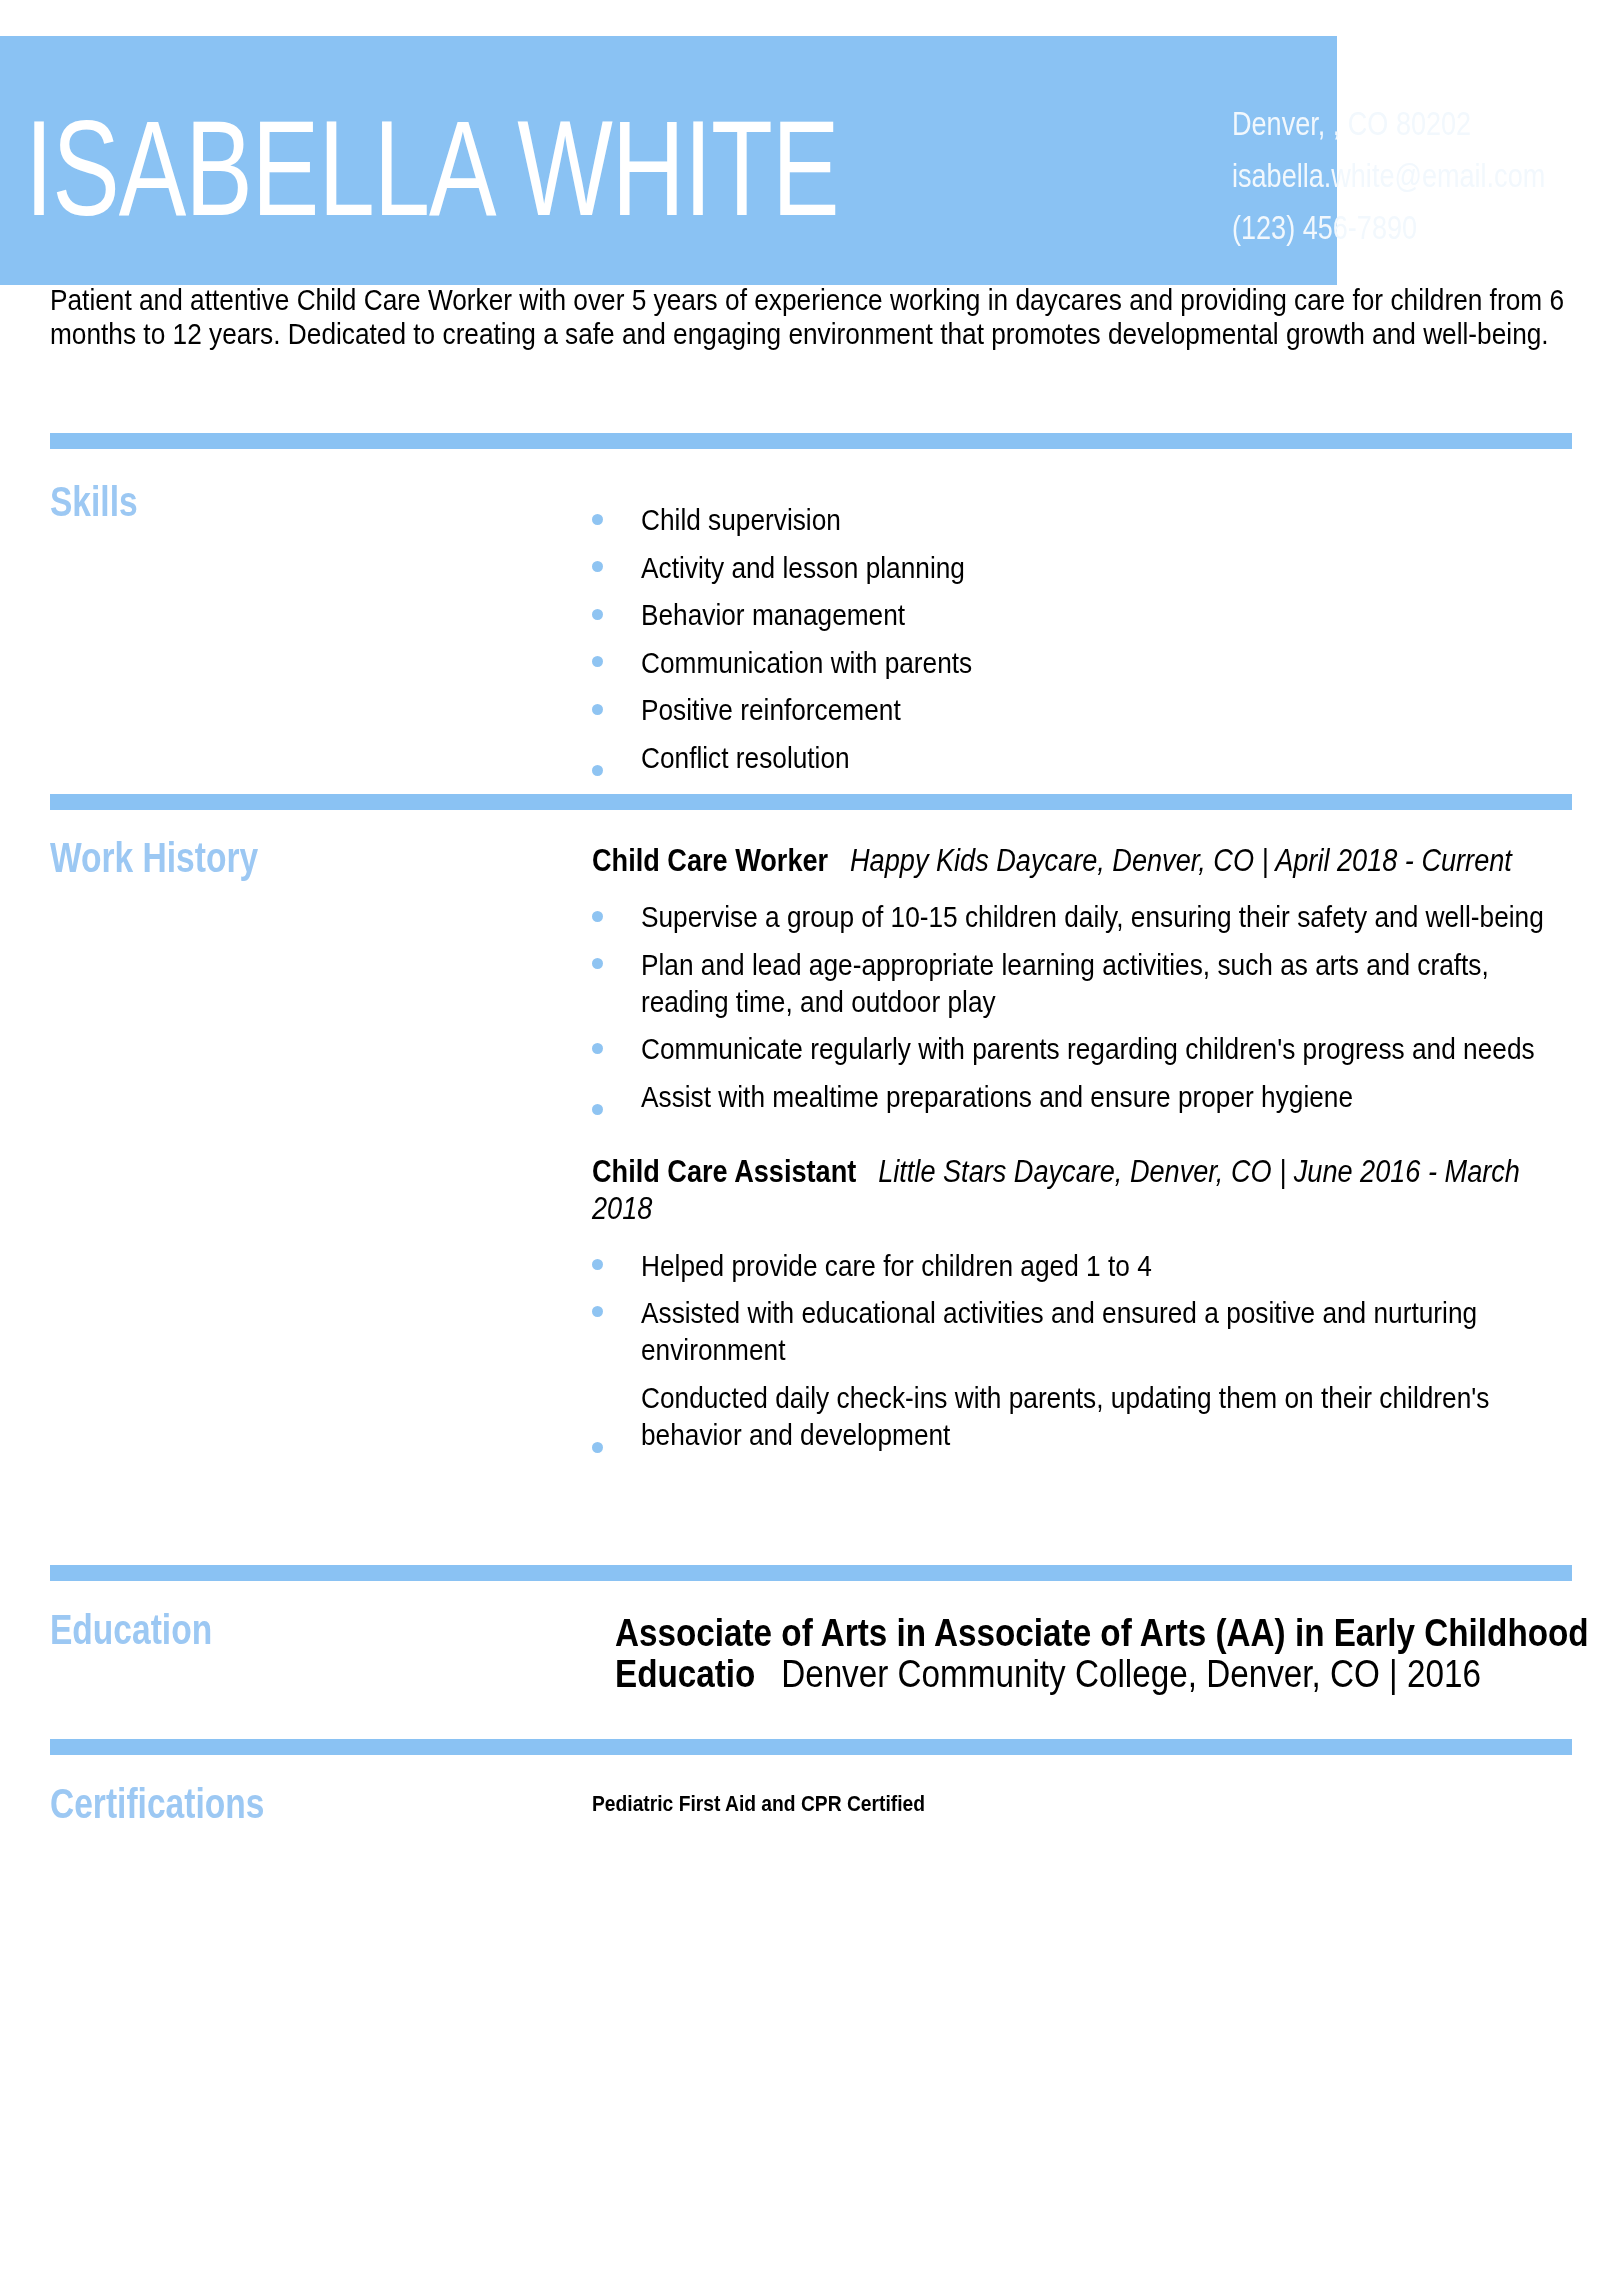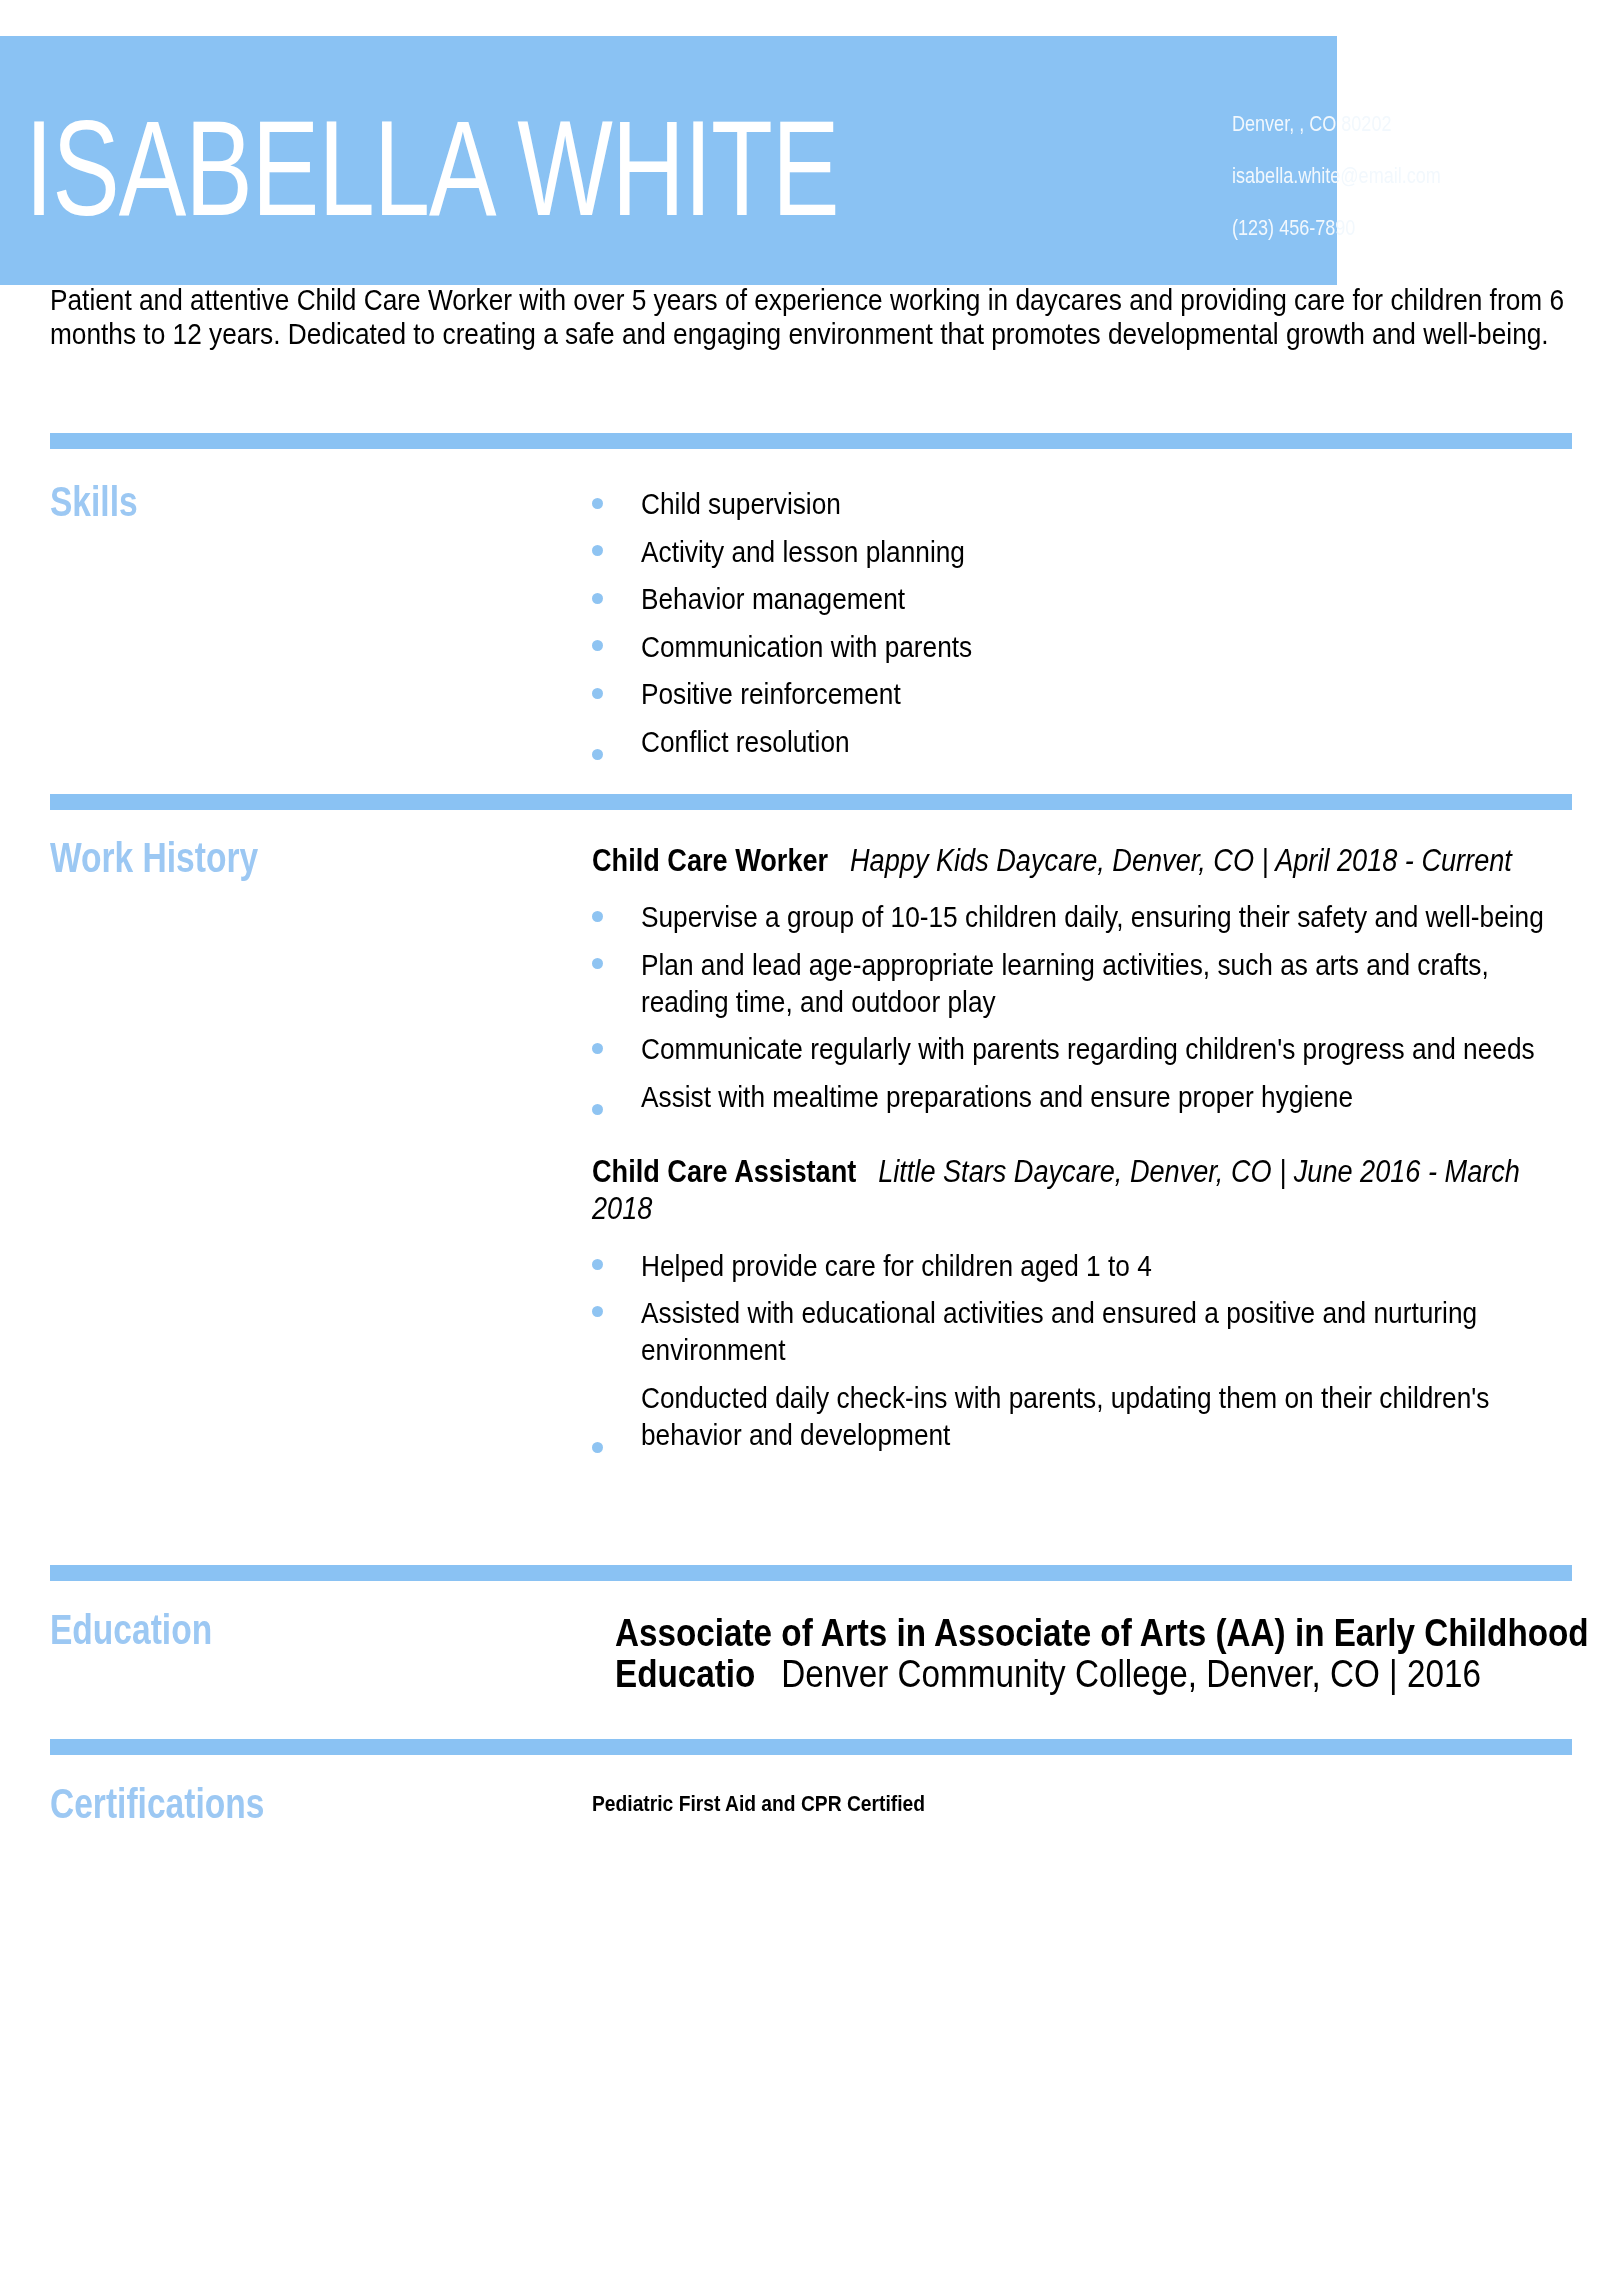--- a/index.html
+++ b/index.html
@@ -18,21 +18,21 @@
   .sq-name{display:inline-block;white-space:nowrap;transform:scaleX(0.75);transform-origin:0 0;}
   .sq-head{display:inline-block;white-space:nowrap;transform:scaleX(0.78);transform-origin:0 0;}
   .sq-line{display:inline-block;white-space:nowrap;transform:scaleX(0.82);transform-origin:0 0;}
   .sq-block{transform:scaleX(0.875);transform-origin:0 0;}
   
   .header{position:absolute;left:0;top:0;width:1337px;height:249px;background:var(--accent-blue);margin-top:36px;}
   .name{
     position:absolute;left:25px;top:65px;
     font-size:135px;line-height:135px;font-weight:400;letter-spacing:-1.3px;color:#ffffff;
   }
-  .contact{position:absolute;left:1232px;top:62px;font-size:22px;line-height:52px;color:var(--contact-text);}
+  .contact{position:absolute;left:1232px;top:62px;font-size:33px;line-height:52px;color:var(--contact-text);}
   
   .summary{
     position:absolute;left:50px;top:283px;width:1522px;
     font-size:30px;line-height:34px;
   }
   .summary .sq-block{width:1740px;}
   
   .bar{position:absolute;left:50px;width:1522px;height:16.4px;background:var(--accent-blue);}
   .bar-1{top:433px;} .bar-2{top:794px;} .bar-3{top:1565px;} .bar-4{top:1739px;}
   
@@ -47,21 +47,21 @@
   .content{font-size:30px;line-height:37px;}
   
   ul{list-style:none;}
   li.bullet-row{display:flex;align-items:flex-start;margin-bottom:10.5px;}
   li.bullet-row:last-child{margin-bottom:0;align-items:flex-end;}
   .dot{
     flex:0 0 11px;width:11px;height:11px;margin-top:12.4px;border-radius:50%;
     background:var(--bullet-blue);
   }
   .bullet-text{flex:0 0 1065px;width:1065px;margin-left:38px;}
-  .skills-list{padding-top:5.2px;}
+  .skills-list{padding-top:5.2px;margin-top:16px;}
   
   .job-title-line{font-size:31px;line-height:37px;width:1120px;}
   .job-title-line i{font-style:italic;font-weight:400;margin-left:25px;}
   .job-title-line b{font-weight:700;}
   .work-content{padding-top:5.9px;}
   .job-bullets{margin-top:19.6px;}
   .job + .job{margin-top:38px;}
   
   .edu-content{padding-top:5.2px;font-size:38px;line-height:41px;}
   .edu-content .sq-block{width:1120px;}

